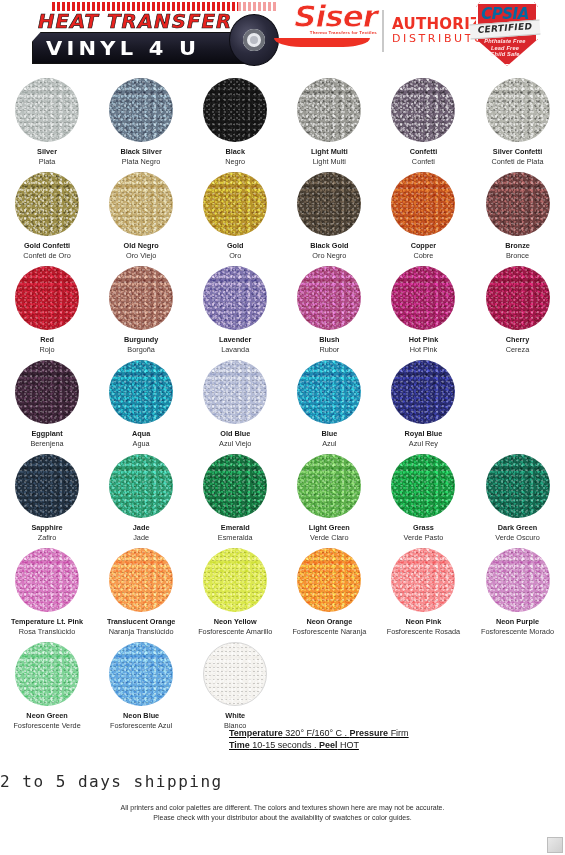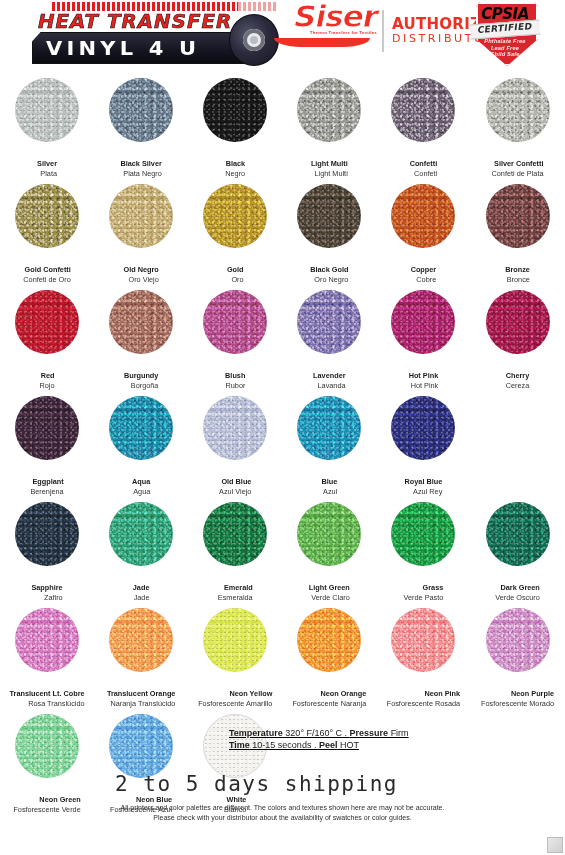--- a/index.html
+++ b/index.html
@@ -102,21 +102,21 @@
   .cpsia-shield{
     position:absolute;left:6px;top:0;width:58px;height:60px;
     background:#d9262c;
     border:2px solid #ffffff;
     clip-path:polygon(6% 0,94% 0,100% 8%,100% 58%,50% 100%,0 58%,0 8%);
     box-shadow:0 0 0 1.5px #b8181e;
   }
   .cpsia-txt{
     position:absolute;left:0;top:3px;width:70px;text-align:center;
     font-family:"DejaVu Sans", sans-serif;
-    font-size:15px;font-weight:bold;font-style:italic;color:#000000;
+    font-size:15px;font-weight:bold;font-style:italic;color:#0369a1;
     letter-spacing:-0.5px;
   }
   .cpsia-ribbon{
     position:absolute;left:0px;top:20px;width:70px;height:13px;
     background:#f2f2f2;border-top:1px solid #c8c8c8;border-bottom:1px solid #c8c8c8;
     transform:rotate(-4deg);
   }
   .cpsia-cert{
     position:absolute;left:0;top:21px;width:70px;text-align:center;
     font-family:"DejaVu Sans", sans-serif;
@@ -173,43 +173,43 @@
     background-image:
       radial-gradient(circle at 25% 30%, rgba(255,255,255,.5) 0 0.9px, transparent 1.1px),
       radial-gradient(circle at 70% 65%, rgba(255,255,255,.4) 0 0.9px, transparent 1.1px),
       radial-gradient(circle at 48% 12%, rgba(0,0,0,.3) 0 0.9px, transparent 1.1px);
     background-size:5px 5px,6px 6px,4px 4px;
     opacity:.55;
   }
   .swatch.multi .glit{opacity:1;mix-blend-mode:normal;}
   .swatch.white-sw{border:1px solid #d8d8d8;box-sizing:border-box;}
   .label{
-    margin-top:17px;text-align:right;line-height:9.5px;
+    margin-top:5px;text-align:center;line-height:9.5px;
   }
   .lab-en{
     font-size:7.3px;font-weight:bold;color:#1b1b1b;display:block;
   }
   .lab-es{
     font-size:7.3px;color:#333333;display:block;
   }
 
   
   .instructions{
     position:absolute;left:229px;top:727px;width:300px;
     line-height:12px;
     text-decoration:underline;
   }
   .instructions div{font-size:9px;color:#1b1b1b;}
   .instructions b{font-weight:bold;}
 
   
   .shipping{
-    position:absolute;left:0;top:772px;width:513px;text-align:center;
+    position:absolute;left:0;top:772px;width:513px;text-align:left;
     font-family:"DejaVu Sans Mono", monospace;
-    font-size:21px;color:#2a2a2a;letter-spacing:1.5px;
+    font-size:16px;color:#2a2a2a;letter-spacing:1.5px;
   }
   .disclaimer{
     position:absolute;left:0;top:803px;width:565px;text-align:center;
     font-size:7px;color:#2f2f2f;line-height:10px;
   }
   .corner{
     position:absolute;right:2px;bottom:2px;width:14px;height:14px;
     background:linear-gradient(135deg,#e9e9e9 0%,#cfcfcf 100%);
     border:1px solid #bdbdbd;
   }
@@ -390,40 +390,40 @@
         <div class="swatch" style="background: rgb(161, 105, 92);">
           <div class="glit"></div>
           <div class="glit2"></div>
         </div>
         <div class="label">
           <span class="lab-en">Burgundy</span>
           <span class="lab-es">Borgoña</span>
         </div>
       </div>
       <div class="cell">
+        <div class="swatch" style="background: rgb(125, 114, 173);">
+          <div class="glit"></div>
+          <div class="glit2"></div>
+        </div>
+        <div class="label">
+          <span class="lab-en">Lavender</span>
+          <span class="lab-es">Lavanda</span>
+        </div>
+      </div>
+      <div class="cell">
         <div class="swatch" style="background: rgb(176, 74, 133);">
           <div class="glit"></div>
           <div class="glit2"></div>
         </div>
         <div class="label">
           <span class="lab-en">Blush</span>
           <span class="lab-es">Rubor</span>
         </div>
       </div>
       <div class="cell">
-        <div class="swatch" style="background: rgb(125, 114, 173);">
-          <div class="glit"></div>
-          <div class="glit2"></div>
-        </div>
-        <div class="label">
-          <span class="lab-en">Lavender</span>
-          <span class="lab-es">Lavanda</span>
-        </div>
-      </div>
-      <div class="cell">
         <div class="swatch" style="background: rgb(163, 34, 99);">
           <div class="glit"></div>
           <div class="glit2"></div>
         </div>
         <div class="label">
           <span class="lab-en">Hot Pink</span>
           <span class="lab-es">Hot Pink</span>
         </div>
       </div>
       <div class="cell">
@@ -551,21 +551,21 @@
         </div>
       </div>
     </div>
     <div class="row">
       <div class="cell">
         <div class="swatch" style="background: rgb(215, 120, 192);">
           <div class="glit"></div>
           <div class="glit2"></div>
         </div>
         <div class="label">
-          <span class="lab-en">Translucent Lt. Cobre</span>
+          <span class="lab-en">Temperature Lt. Pink</span>
           <span class="lab-es">Rosa Translúcido</span>
         </div>
       </div>
       <div class="cell">
         <div class="swatch" style="background: rgb(247, 154, 78);">
           <div class="glit"></div>
           <div class="glit2"></div>
         </div>
         <div class="label">
           <span class="lab-en">Translucent Orange</span>

